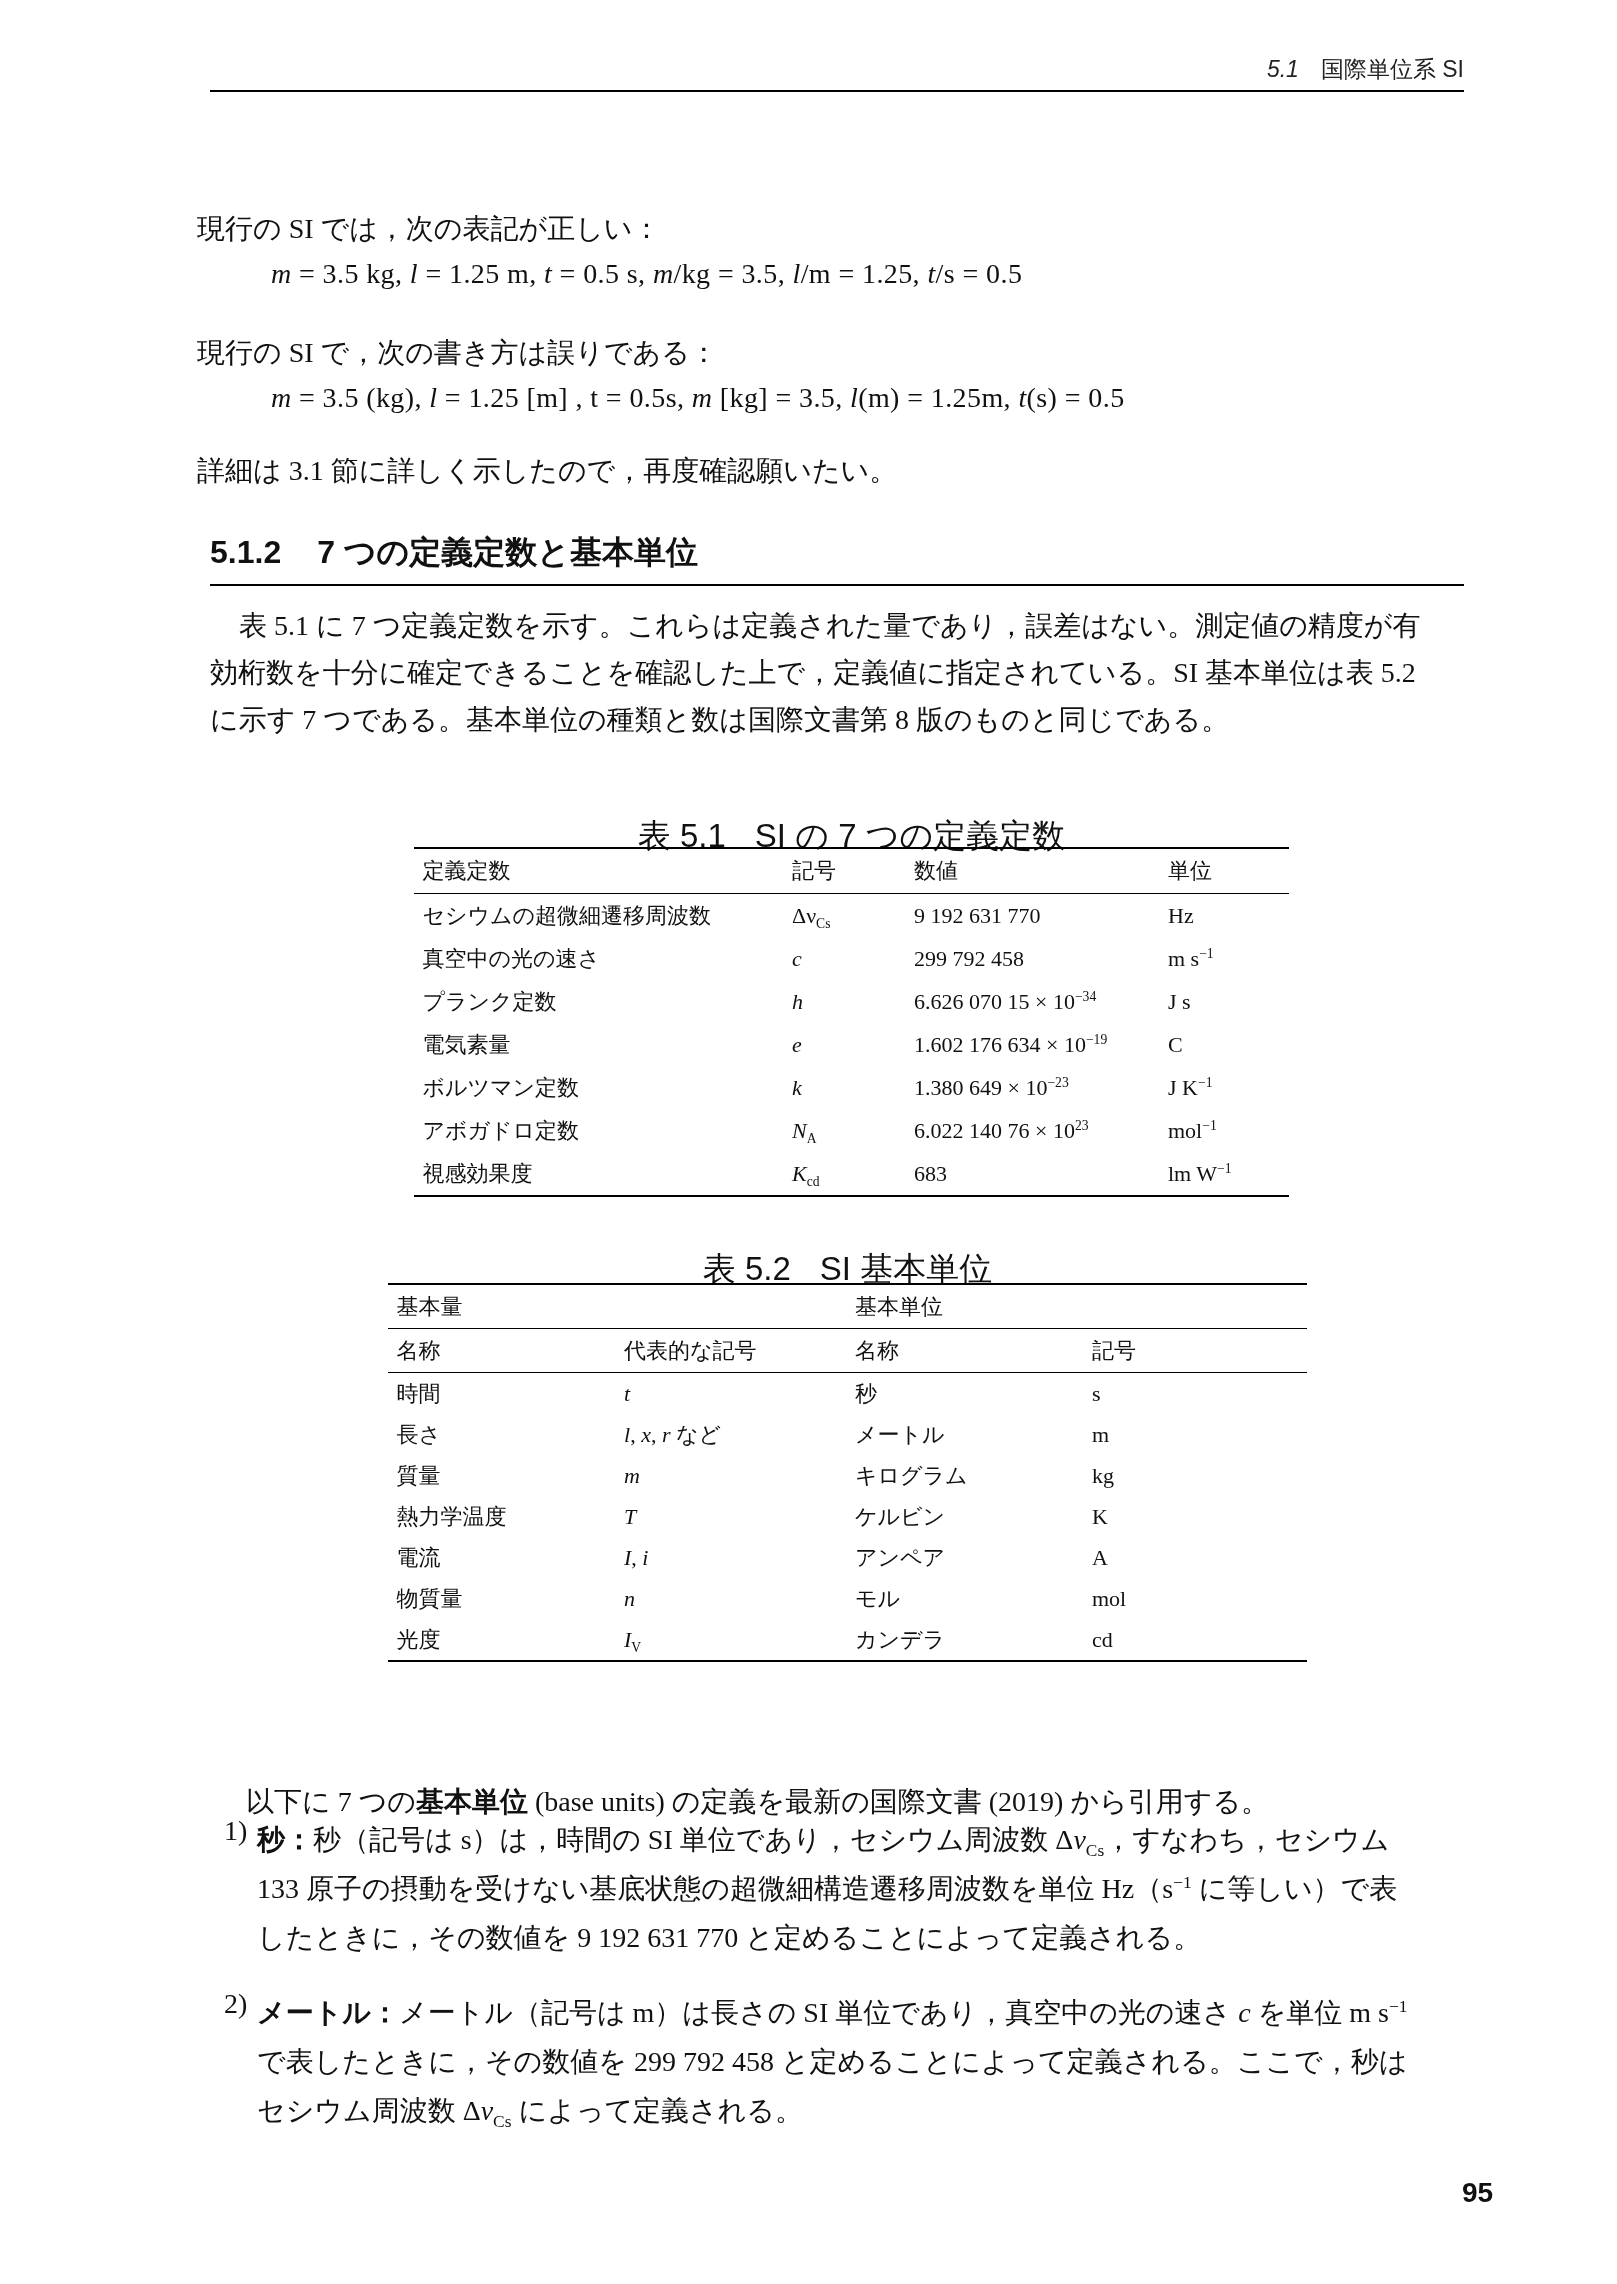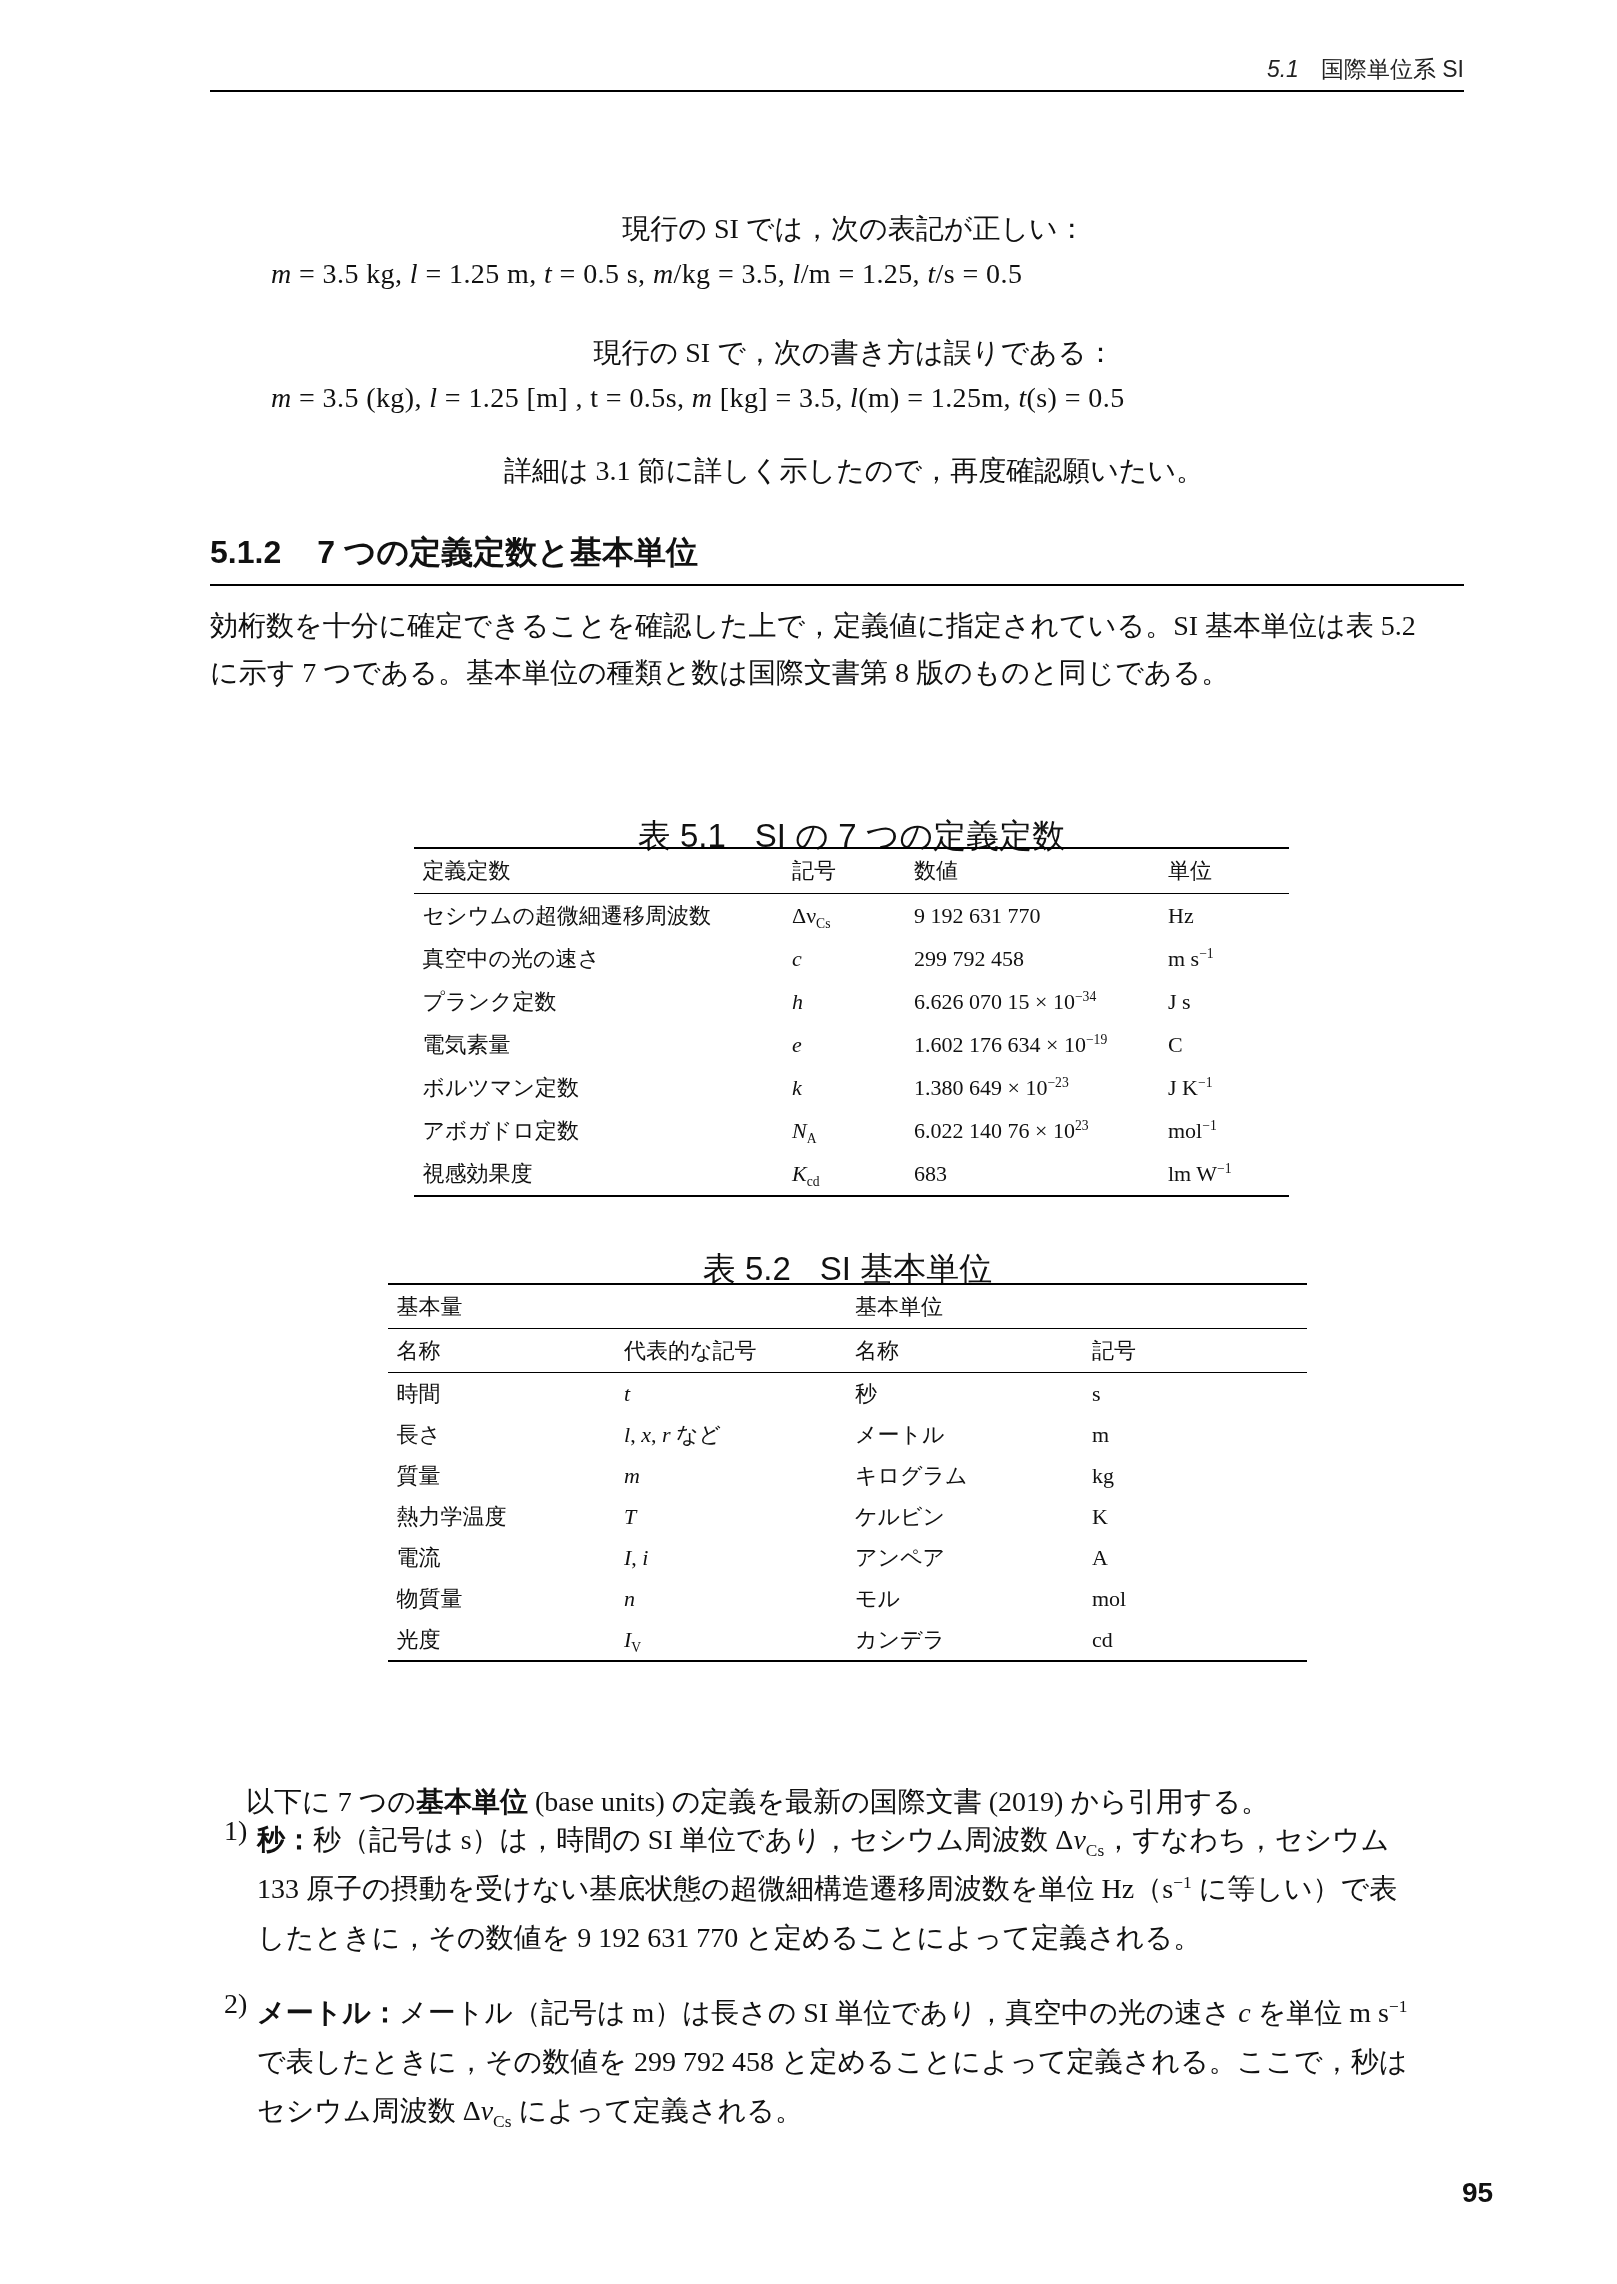--- a/index.html
+++ b/index.html
@@ -20,21 +20,21 @@
   sub,sup{font-size:62%;line-height:0;}
   sup{vertical-align:super;}
   sub{vertical-align:sub;margin-top:46px;}
 
   .running-head{
     left:210px;width:1254px;top:54px;
     text-align:right;font-size:23px;color:#222;
   }
   .running-head .sec-no{margin-right:22px;font-style:italic;}
 
-  .para{left:227px;width:1254px;line-height:36px;text-align:center;}
+  .para{left:197px;width:1254px;line-height:36px;}
   .formula{left:271px;font-size:28px;letter-spacing:0.4px;white-space:nowrap;}
 
   .section-heading{left:210px;width:1254px;top:531px;
     font-size:32px;font-weight:700;}
   .section-heading .sec-no{margin-right:36px;}
 
   .bodypara{left:210px;width:1254px;top:602px;line-height:47px;}
   .bodypara .pline{white-space:nowrap;}
   .bodypara .pline.first{padding-left:29px;}
 
@@ -87,20 +87,21 @@
   <div class="abs formula" style="top:382px;"><i>m</i> = 3.5 (kg),  <i>l</i> = 1.25 [m] ,  t = 0.5s,  <i>m</i> [kg] = 3.5,  <i>l</i>(m) = 1.25m,  <i>t</i>(s) = 0.5</div>
 
   <div class="abs para" style="top:453px;">詳細は 3.1 節に詳しく示したので，再度確認願いたい。</div>
 
   <div class="abs section-heading sans">
     <span class="sec-no">5.1.2</span><span>7 つの定義定数と基本単位</span>
   </div>
   <div class="rule" style="left:210px;top:584px;width:1254px;"></div>
 
   <div class="abs bodypara">
+    <div class="pline first">表 5.1 に 7 つ定義定数を示す。これらは定義された量であり，誤差はない。測定値の精度が有</div>
     <div class="pline">効桁数を十分に確定できることを確認した上で，定義値に指定されている。SI 基本単位は表 5.2</div>
     <div class="pline">に示す 7 つである。基本単位の種類と数は国際文書第 8 版のものと同じである。</div>
   </div>
 
   <div class="abs caption sans" style="left:414px;width:875px;top:814px;">
     <span class="cap-label">表 5.1</span><span>SI の 7 つの定義定数</span>
   </div>
   <div class="abs dtable" style="left:414px;top:847px;">
     <table class="t t51">
       <colgroup>

